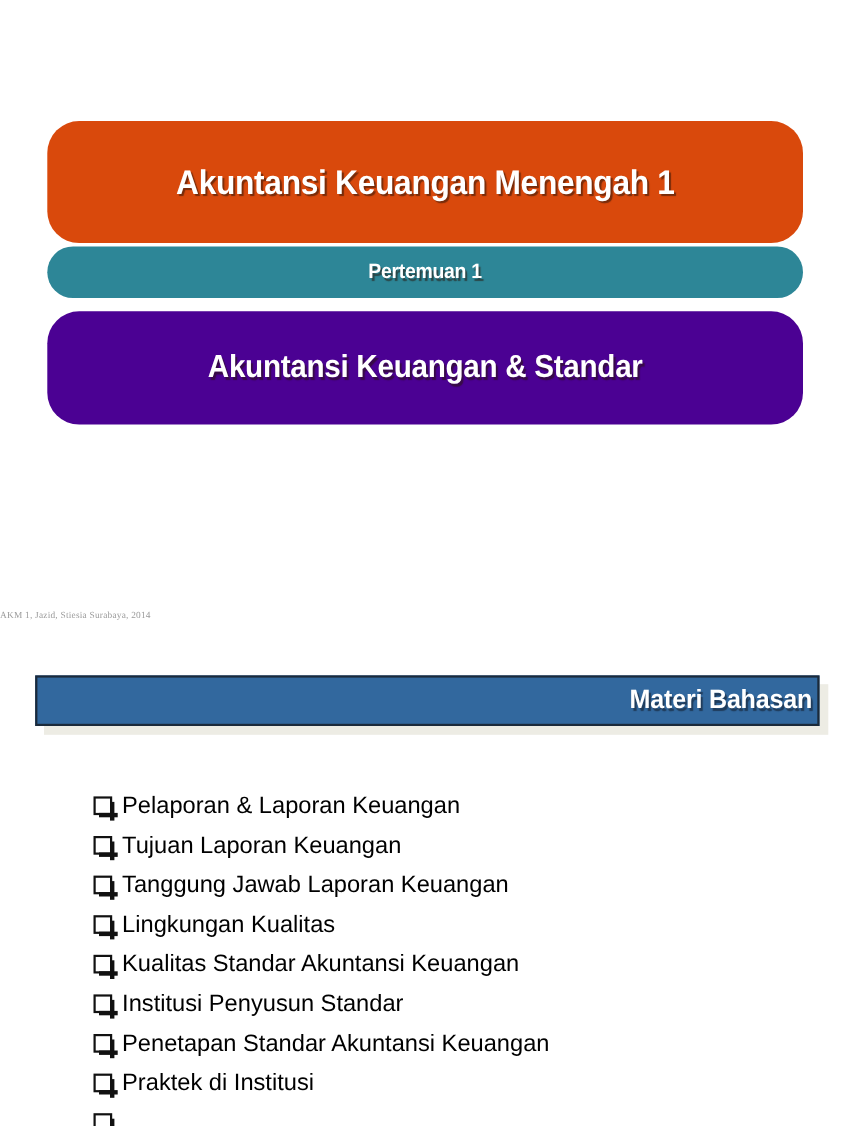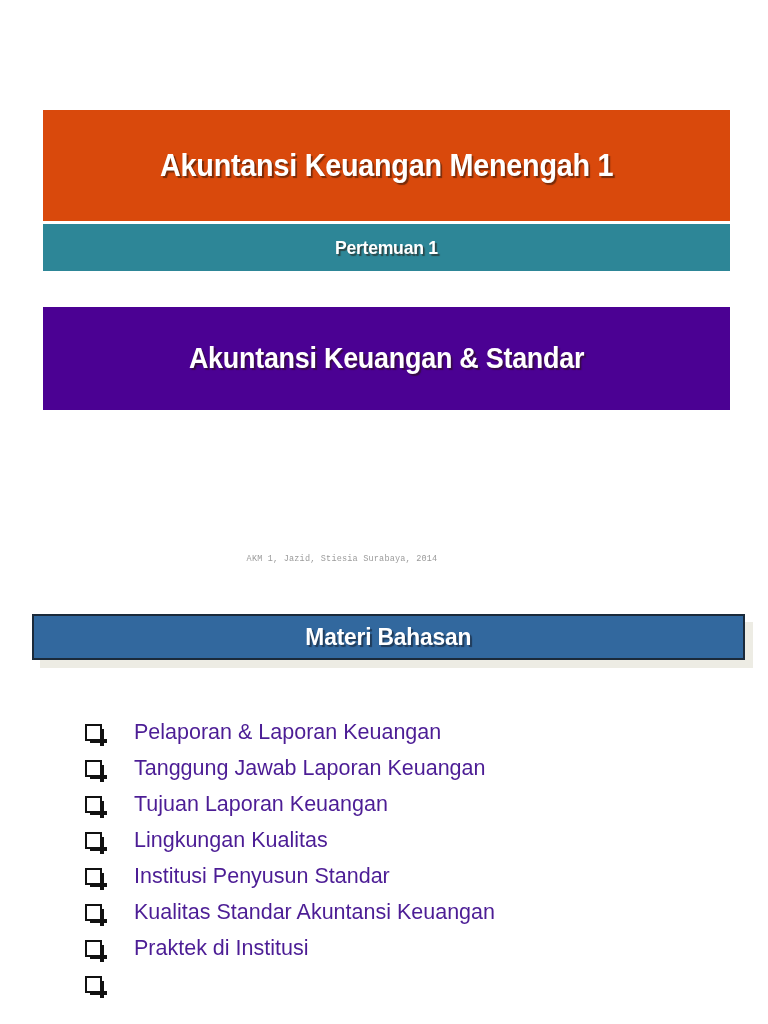--- a/index.html
+++ b/index.html
@@ -27,20 +27,21 @@
 
   .title-bar {
     position: absolute;
     left: 43px;
     width: 687px;
     box-sizing: border-box;
     display: flex;
     align-items: center;
     justify-content: center;
     text-align: center;
+    border-radius: 29px;
   }
 
   .title-bar .bar-text {
     color: #ffffff;
     font-family: "Liberation Sans", sans-serif;
     font-weight: bold;
     letter-spacing: -0.3px;
     transform: scaleX(0.93);
     text-shadow: 2px 2px 1px rgba(40,20,10,0.55);
     white-space: nowrap;
@@ -57,34 +58,33 @@
     top: 224px;
     height: 47px;
     background: #2d8697;
   }
   #bar-meeting .bar-text { font-size: 19px; }
 
   #bar-topic {
     top: 283px;
     height: 103px;
     background: #4b0193;
-    margin-top: 24px;
   }
   #bar-topic .bar-text { font-size: 29px; }
 
   #slide-footer {
     position: absolute;
     top: 554px;
     left: 0;
     width: 684px;
-    text-align: center;
+    text-align: left;
     font-size: 8.5px;
     color: #9b9b9b;
     letter-spacing: 0.2px;
-    font-family: Liberation Mono, monospace;
+    font-family: Liberation Serif, serif;
   }
 
   
   #slide-agenda {
     position: absolute;
     left: 0;
     top: 600px;
     width: 768px;
     height: 424px;
     background: #ffffff;
@@ -109,21 +109,21 @@
     position: absolute;
     left: 0;
     top: 0;
     width: 713px;
     height: 46px;
     box-sizing: border-box;
     background: #32689e;
     border: 2px solid #1b2a3a;
     display: flex;
     align-items: center;
-    justify-content: center;
+    justify-content: flex-end;
   }
   #agenda-header .bar-text {
     color: #ffffff;
     font-weight: bold;
     font-size: 24px;
     letter-spacing: -0.2px;
     transform: scaleX(0.95);
     text-shadow: 2px 2px 1px rgba(20,30,45,0.6);
     white-space: nowrap;
     font-family: "Liberation Sans", sans-serif;
@@ -167,25 +167,25 @@
   .bullet-box::before {
     content: "";
     position: absolute;
     left: 100%;
     top: 3px;
     width: 4px;
     height: 17px;
     background: #111111;
   }
   .agenda-text {
-    margin-left: 32px;
+    margin-left: 9px;
     font-family: "Liberation Sans", sans-serif;
     font-size: 21.5px;
     line-height: 28px;
-    color: #4c1d95;
+    color: #000000;
     white-space: nowrap;
   }
 </style>
 </head>
 <body>
 
 <div id="slide-title">
 
   <div class="title-bar" id="bar-course">
     <span class="bar-text">Akuntansi Keuangan Menengah 1</span>
@@ -211,37 +211,41 @@
     </div>
   </div>
 
   <ul id="agenda-list">
     <li class="agenda-item">
       <span class="bullet-box"></span>
       <span class="agenda-text">Pelaporan &amp; Laporan Keuangan</span>
     </li>
     <li class="agenda-item">
       <span class="bullet-box"></span>
+      <span class="agenda-text">Tujuan Laporan Keuangan</span>
+    </li>
+    <li class="agenda-item">
+      <span class="bullet-box"></span>
       <span class="agenda-text">Tanggung Jawab Laporan Keuangan</span>
     </li>
     <li class="agenda-item">
       <span class="bullet-box"></span>
-      <span class="agenda-text">Tujuan Laporan Keuangan</span>
-    </li>
-    <li class="agenda-item">
-      <span class="bullet-box"></span>
       <span class="agenda-text">Lingkungan Kualitas</span>
     </li>
     <li class="agenda-item">
       <span class="bullet-box"></span>
+      <span class="agenda-text">Kualitas Standar Akuntansi Keuangan</span>
+    </li>
+    <li class="agenda-item">
+      <span class="bullet-box"></span>
       <span class="agenda-text">Institusi Penyusun Standar</span>
     </li>
     <li class="agenda-item">
       <span class="bullet-box"></span>
-      <span class="agenda-text">Kualitas Standar Akuntansi Keuangan</span>
+      <span class="agenda-text">Penetapan Standar Akuntansi Keuangan</span>
     </li>
     <li class="agenda-item">
       <span class="bullet-box"></span>
       <span class="agenda-text">Praktek di Institusi</span>
     </li>
     <li class="agenda-item">
       <span class="bullet-box"></span>
       <span class="agenda-text"></span>
     </li>
   </ul>

